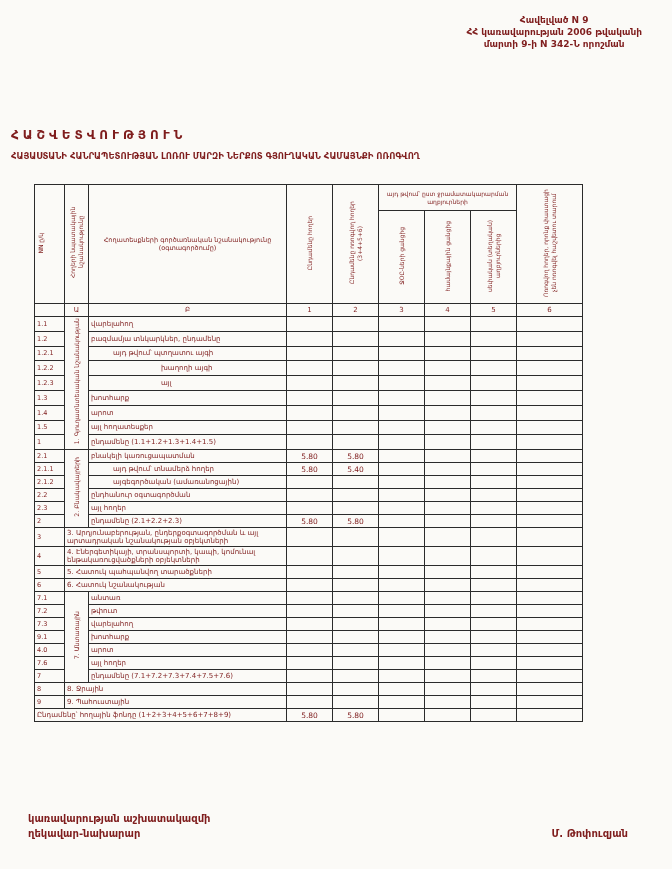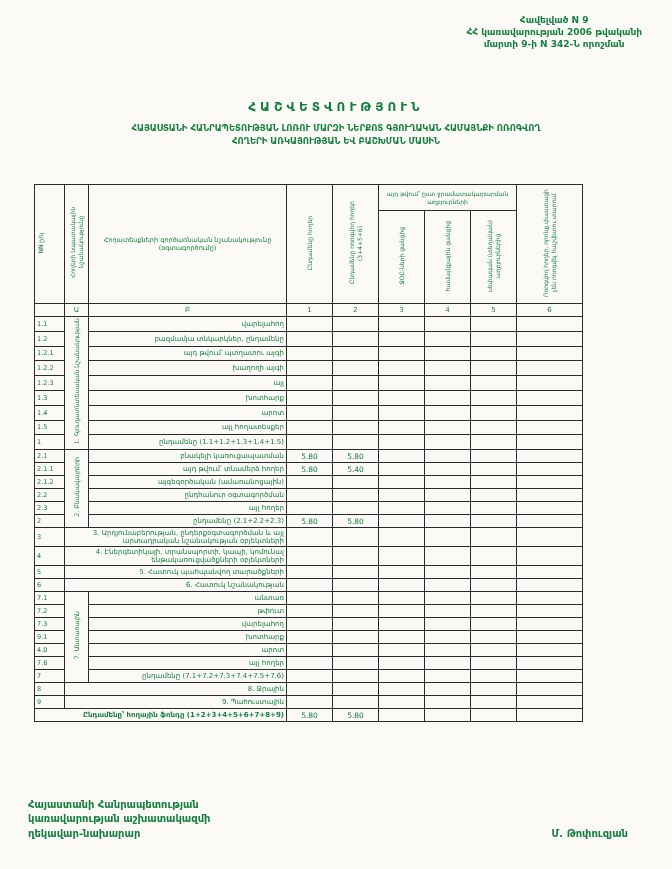--- a/index.html
+++ b/index.html
@@ -1,32 +1,32 @@
 <!DOCTYPE html>
 <html><head>
 <meta charset="utf-8">
 <style>
   html,body{margin:0;padding:0;}
   body{background:#d9d9d9;font-family:"DejaVu Sans",sans-serif;}
   .page{
     position:relative;
     width:672px;height:869px;
     background:#fbfaf7;
-    color:#15803d;
+    color:#7f1d1d;
     overflow:hidden;
     box-sizing:border-box;
   }
   .appendix{
     position:absolute;top:14px;right:30px;
     text-align:center;
     font-size:9px;font-weight:bold;line-height:1.35;
   }
   .titleblock{
-    position:absolute;top:100px;left:0;right:0;
-    text-align:center;
+    position:absolute;top:128px;left:0;right:0;
+    padding-left:11px;
   }
   .main-title{
     font-size:12px;font-weight:bold;letter-spacing:4px;margin-bottom:8px;
   }
   .sub-title{
     font-size:8.5px;font-weight:bold;line-height:1.5;
   }
   table.report{
     position:absolute;top:184px;left:34px;
     border-collapse:collapse;
@@ -35,21 +35,21 @@
   }
   table.report th, table.report td{
     border:1px solid #2b2b2b;
     padding:1px 2px;
     vertical-align:middle;
     box-sizing:border-box;
     overflow:hidden;
   }
   .c-num{width:30px;font-size:6.5px;text-align:left;margin-left:36px;}
   .c-group{width:24px;text-align:center;}
-  .c-desc{width:198px;font-size:7px;text-align:right;}
+  .c-desc{width:198px;font-size:7px;text-align:left;}
   .c-val{width:46px;font-size:7.5px;text-align:center;}
   .c-val.wide{width:66px;}
   thead th{font-weight:normal;background:#fbfaf7;}
   tr.hr1{height:26px;}
   tr.hr2{height:92px;}
   tr.letters{height:13px;}
   tr.letters th{font-size:7px;text-align:center;}
   .spanhead{font-size:6px;text-align:center;line-height:1.2;}
   .hdesc{font-size:6.5px;text-align:center;line-height:1.3;}
   .vert{
@@ -57,23 +57,23 @@
     transform:rotate(180deg);
     display:inline-block;
     font-size:6px;
     line-height:1.25;
     max-height:112px;
     white-space:normal;
   }
   .vert.sub{max-height:86px;}
   tbody tr{height:13px;}
   tbody .c-desc.ind1{padding-left:24px;}
-  tbody .c-desc.ind2{padding-left:32px;}
+  tbody .c-desc.ind2{padding-left:72px;}
   tbody .c-group .vert{font-size:6.2px;max-height:none;}
-  td.tot{font-weight:bold;font-size:7px;}
+  td.tot{font-weight:normal;font-size:7px;}
   .footer-left{
     position:absolute;left:28px;bottom:28px;
     font-size:10px;font-weight:bold;line-height:1.45;
   }
   .footer-sign{
     position:absolute;right:44px;bottom:30px;
     font-size:10px;font-weight:bold;
   }
 </style>
 </head>
@@ -83,21 +83,20 @@
 
   <div class="appendix">
     <div>Հավելված N 9</div>
     <div>ՀՀ կառավարության 2006 թվականի</div>
     <div>մարտի 9-ի N 342-Ն որոշման</div>
   </div>
 
   <div class="titleblock">
     <div class="main-title">ՀԱՇՎԵՏՎՈՒԹՅՈՒՆ</div>
     <div class="sub-title">ՀԱՅԱՍՏԱՆԻ ՀԱՆՐԱՊԵՏՈՒԹՅԱՆ ԼՈՌՈՒ ՄԱՐԶԻ ՆԵՐՔՈՏ ԳՅՈՒՂԱԿԱՆ ՀԱՄԱՅՆՔԻ ՈՌՈԳՎՈՂ</div>
-    <div class="sub-title">ՀՈՂԵՐԻ ԱՌԿԱՅՈՒԹՅԱՆ ԵՎ ԲԱՇԽՄԱՆ ՄԱՍԻՆ</div>
   </div>
 
   <table class="report">
     <thead>
       <tr class="hr1">
         <th rowspan="2" class="c-num"><span class="vert">NN ը/կ</span></th>
         <th rowspan="2" class="c-group"><span class="vert">Հողերի նպատակային նշանակությունը</span></th>
         <th rowspan="2" class="c-desc hdesc">Հողատեսքների գործառնական նշանակությունը (օգտագործումը)</th>
         <th rowspan="2" class="c-val"><span class="vert">Ընդամենը հողեր</span></th>
         <th rowspan="2" class="c-val"><span class="vert">Ընդամենը ոռոգվող հողեր (3+4+5+6)</span></th>
@@ -411,19 +410,18 @@
           <td class="c-val">5.80</td>
           <td class="c-val"></td>
           <td class="c-val"></td>
           <td class="c-val"></td>
           <td class="c-val wide"></td>
         </tr>
       </tbody>
   </table>
 
   <div class="footer-left">
-    <div>Հայաստանի Հանրապետության</div>
     <div>կառավարության աշխատակազմի</div>
     <div>ղեկավար-նախարար</div>
   </div>
   <div class="footer-sign">Մ. Թոփուզյան</div>
 
 </div>
 
 </body></html>

